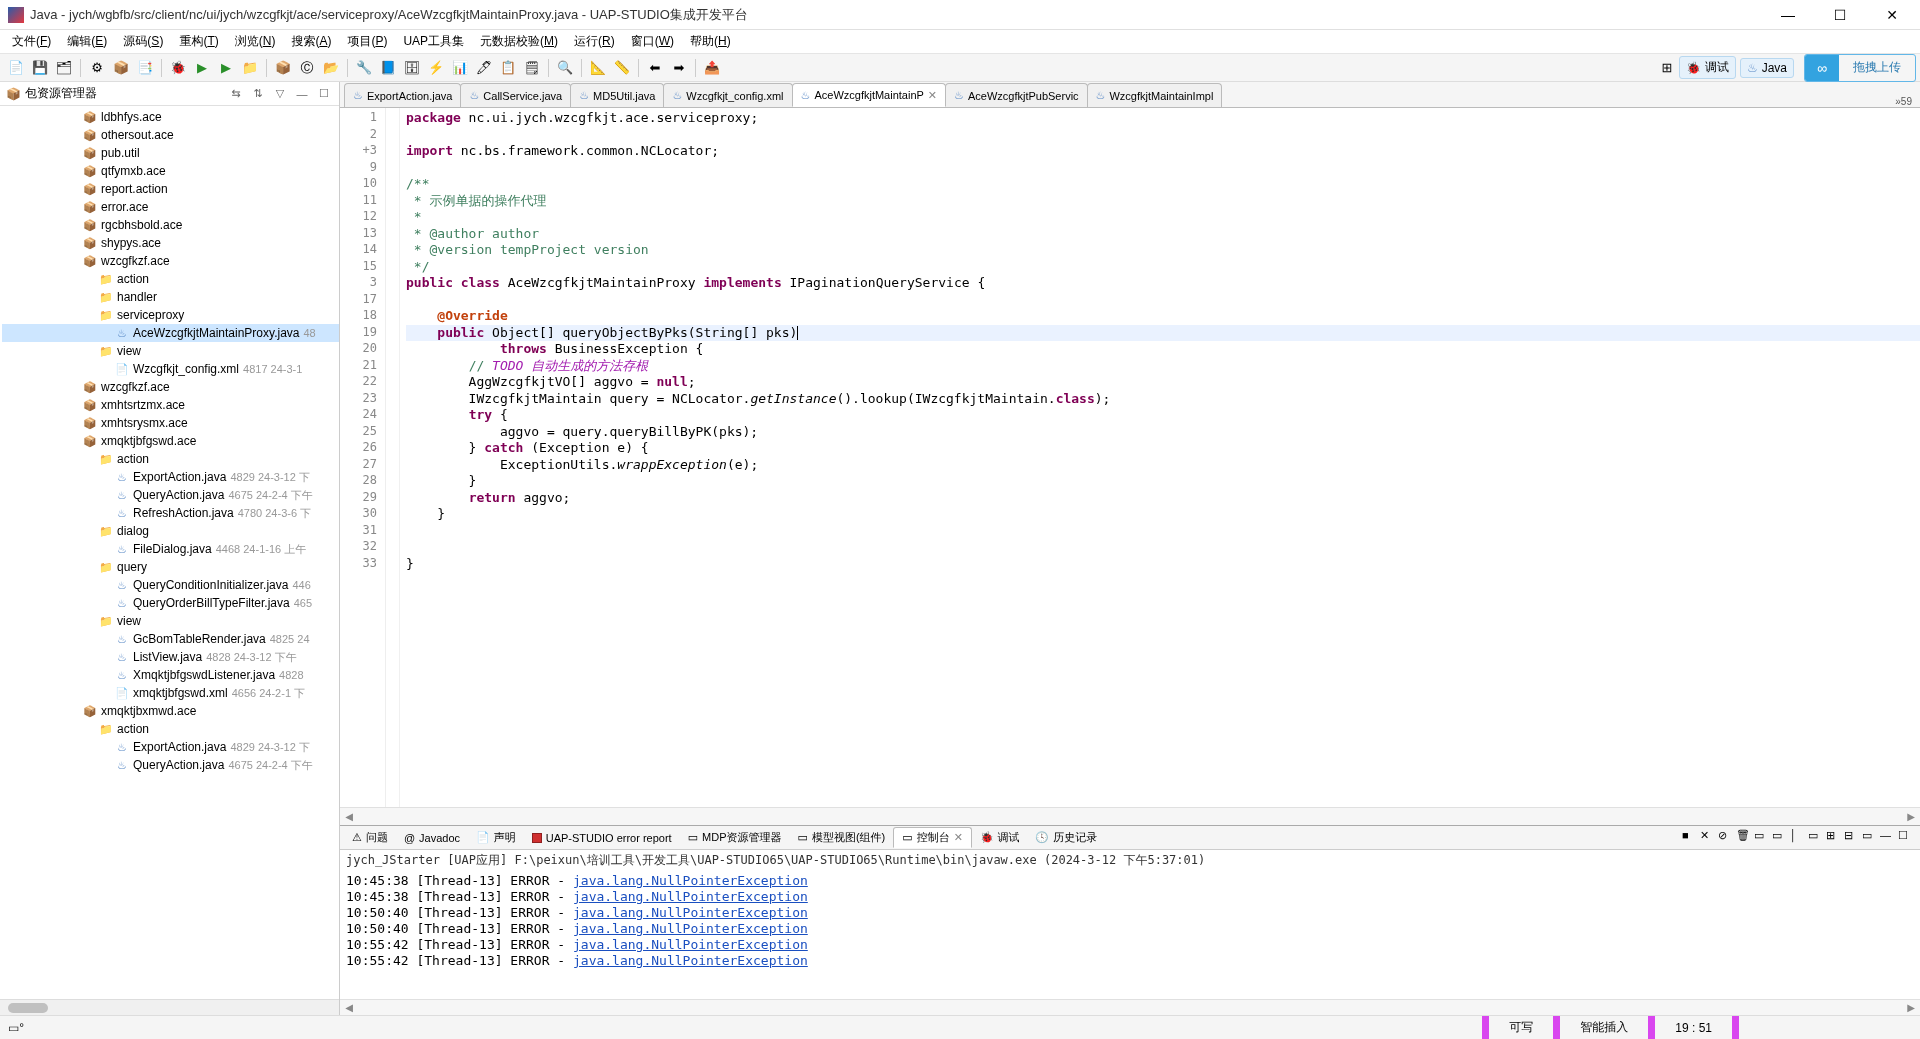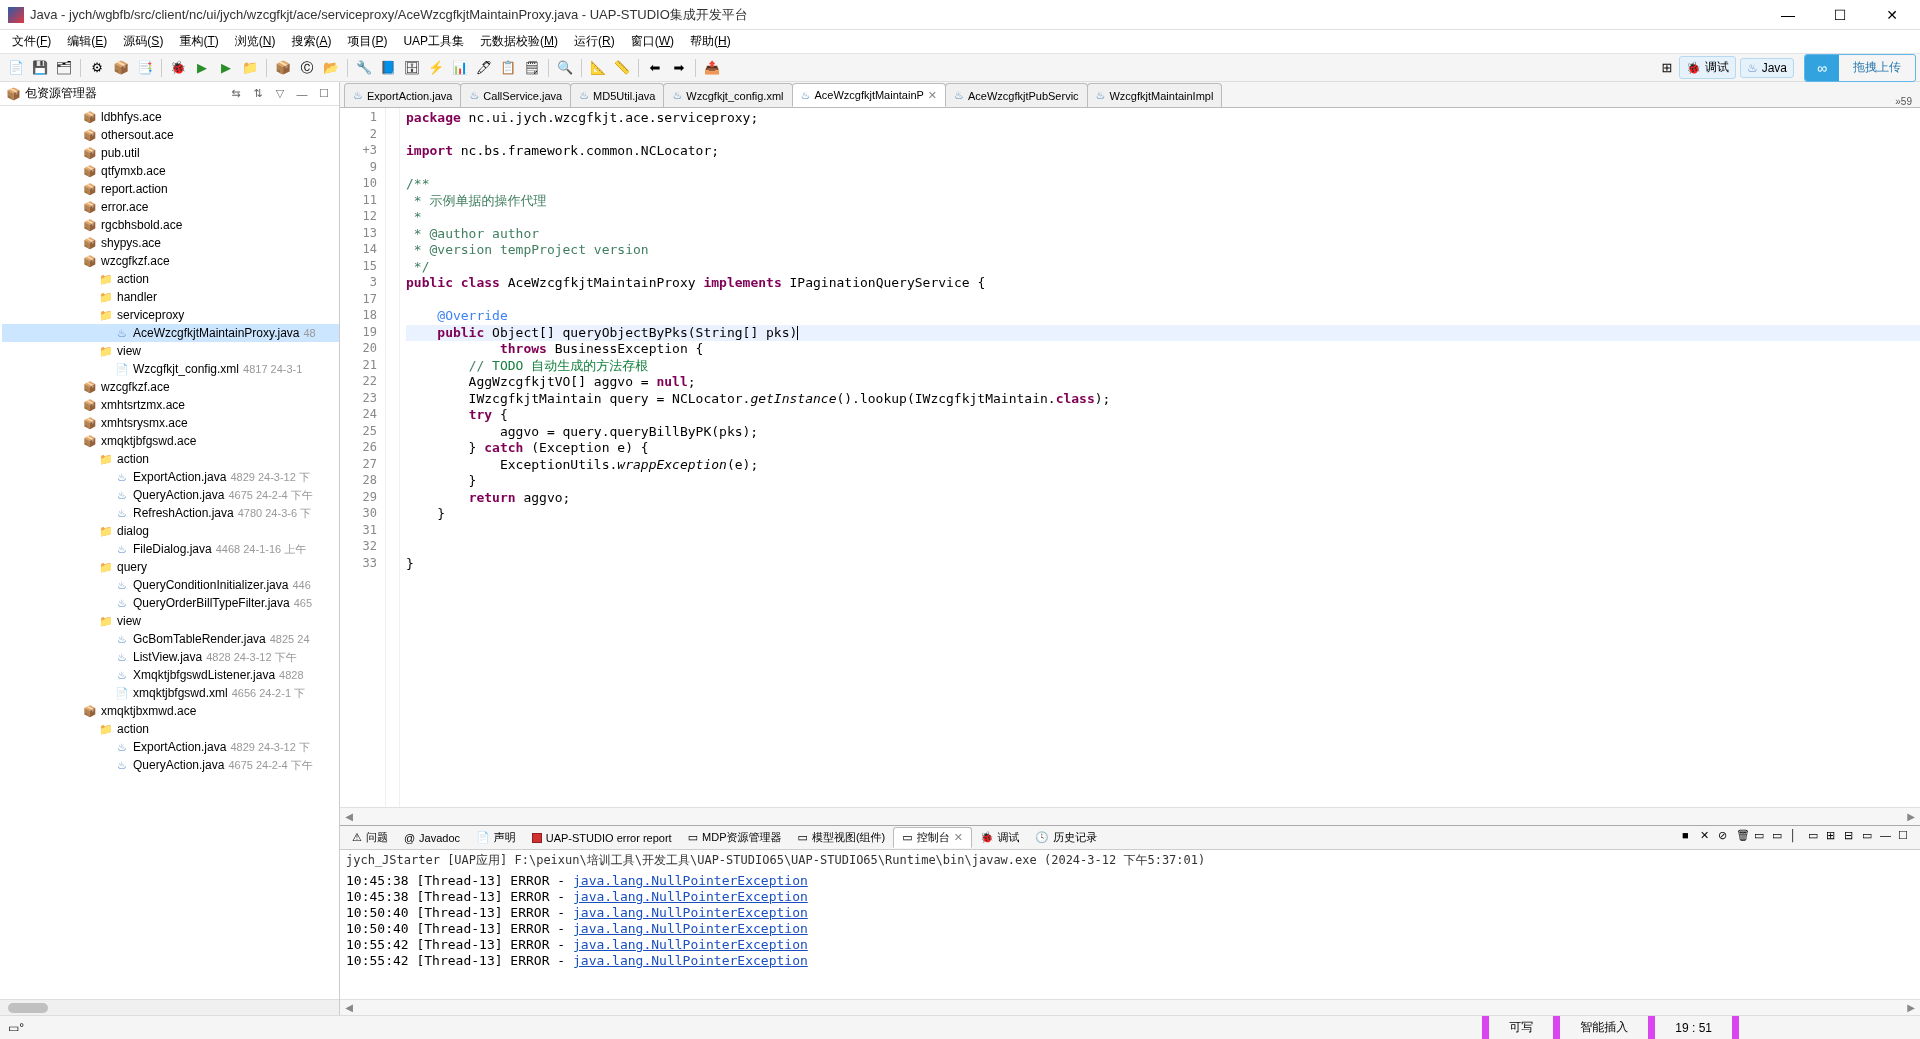--- a/index.html
+++ b/index.html
@@ -64,22 +64,22 @@
 
 .editor-body { flex: 1; display: flex; background: #fff; min-height: 0; overflow: hidden; position: relative; }
 .gutter { width: 46px; background: #fff; border-right: 1px solid #eee; padding-top: 2px; text-align: right; font-family: Consolas, monospace; font-size: 12px; color: #888; }
 .gutter .ln { height: 16.5px; padding-right: 8px; }
 .marker-col { width: 14px; background: #fff; border-right: 1px solid #f0f0f0; position: relative; }
 .code { flex: 1; font-family: Consolas, monospace; font-size: 13px; line-height: 16.5px; padding: 2px 0 0 6px; white-space: pre; color: #000; overflow: auto; }
 .code .line { height: 16.5px; }
 .code .hl { background: #eaf2ff; display: block; }
 .kw { color: #7f0055; font-weight: bold; }
 .cm { color: #3f7f5f; }
-.an { color: #3b82f6; }
-.todo { color: #15803d; }
+.an { color: #c2410c; font-weight: bold; }
+.todo { color: #a21caf; font-style: italic; }
 .caret { border-left: 1px solid #000; display:inline-block; height:14px; vertical-align: middle; }
 .editor-hscroll { height: 18px; background: #f6f6f6; border-top: 1px solid #e0e0e0; display:flex;align-items:center; }
 .editor-hscroll .arrow { width:18px; text-align:center; color:#888; font-size:10px; }
 
 
 .bottom-panel { height: 190px; display: flex; flex-direction: column; border-top: 1px solid #aaa; background:#fff; }
 .bottom-tabs { height: 24px; display: flex; align-items: center; background: #f5f5f5; border-bottom: 1px solid #ccc; padding: 0 4px; }
 .bt-tab { display: flex; align-items: center; padding: 2px 8px; font-size: 11px; gap: 4px; cursor: pointer; border-radius: 3px 3px 0 0; }
 .bt-tab.active { background: #fff; border: 1px solid #bbb; border-bottom: 1px solid #fff; }
 .bt-tab .icon { font-size: 11px; }

